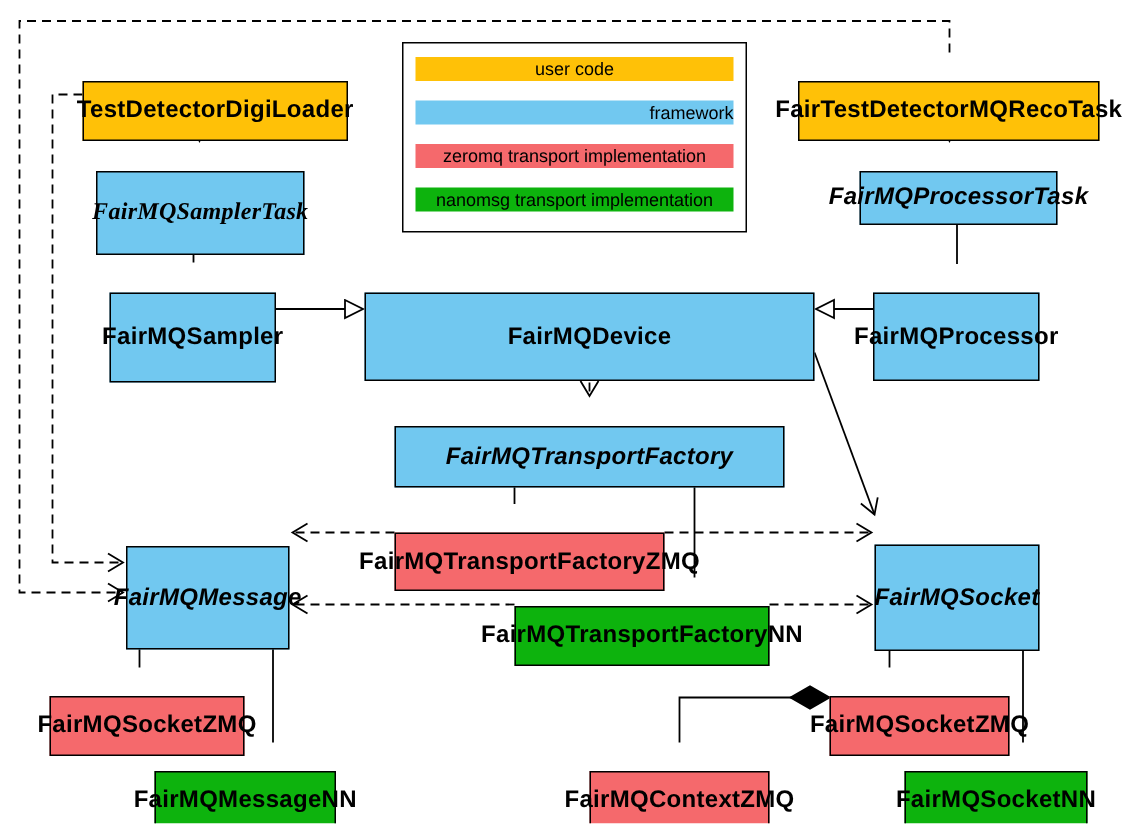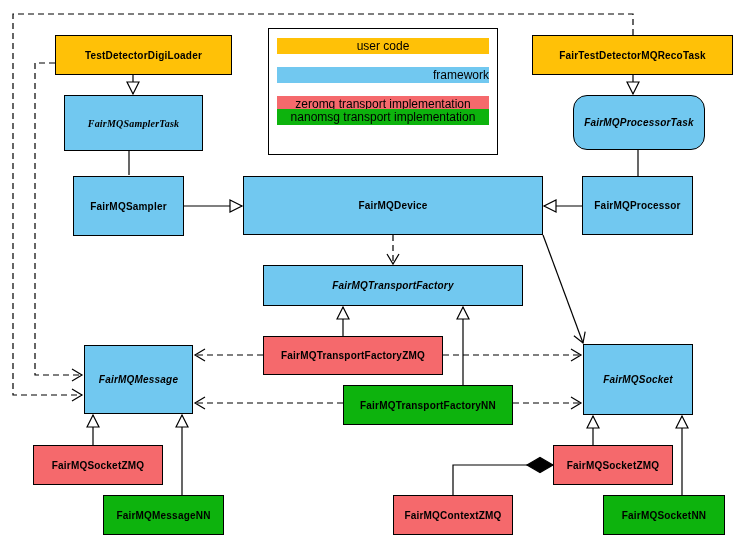--- a/index.html
+++ b/index.html
@@ -4,22 +4,22 @@
 <style>
   html,body{margin:0;padding:0;background:#fff;}
   .canvas{
     position:relative;width:748px;height:549px;background:#fff;overflow:hidden;
     font-family:"Liberation Sans","DejaVu Sans",sans-serif;
   }
   .edges{position:absolute;left:0;top:0;width:748px;height:549px;}
   .node{
     position:absolute;display:flex;align-items:center;justify-content:center;
     border:1.4px solid #000;box-sizing:border-box;
-    font-size:10px;font-weight:bold;color:#000;letter-spacing:.2px;
-    text-align:center;white-space:nowrap;
+    font-size:16px;font-weight:bold;color:#000;letter-spacing:.2px;
+    text-align:center;white-space:nowrap;margin-top:19px;
   }
   .node.abstract{font-style:italic;}
   .node.yellow{background:#FFC107;}
   .node.blue{background:#71C8F0;}
   .node.red{background:#F5696C;text-align:right;}
   .node.green{background:#0DB30D;}
   .legend{
     position:absolute;left:268px;top:28px;width:230px;height:127px;
     border:1.5px solid #000;background:#fff;box-sizing:border-box;
   }
@@ -76,35 +76,35 @@
   <div class="legend">
     <div class="legend-bar" style="top:9px;background:#FFC107;">
       <span>user code</span>
     </div>
     <div class="legend-bar" style="top:38px;background:#71C8F0;justify-content:flex-end;">
       <span>framework</span>
     </div>
     <div class="legend-bar" style="top:67px;background:#F5696C;">
       <span>zeromq transport implementation</span>
     </div>
-    <div class="legend-bar" style="top:80px;background:#0DB30D;">
+    <div class="legend-bar" style="top:96px;background:#0DB30D;">
       <span>nanomsg transport implementation</span>
     </div>
   </div>
 
   <div class="node yellow" style="left:55px;top:35px;width:177px;height:40px;">
     <span>TestDetectorDigiLoader</span>
   </div>
   <div class="node yellow" style="left:532px;top:35px;width:201px;height:40px;">
     <span>FairTestDetectorMQRecoTask</span>
   </div>
   <div class="node blue abstract" style="left:64px;top:95px;width:139px;height:56px;font-family:Liberation Serif, serif;">
     <span>FairMQSamplerTask</span>
   </div>
-  <div class="node blue abstract" style="left:573px;top:95px;width:132px;height:55px;border-radius:14px;">
+  <div class="node blue abstract" style="left:573px;top:95px;width:132px;height:36px;">
     <span>FairMQProcessorTask</span>
   </div>
   <div class="node blue" style="left:73px;top:176px;width:111px;height:60px;">
     <span>FairMQSampler</span>
   </div>
   <div class="node blue" style="left:243px;top:176px;width:300px;height:59px;">
     <span>FairMQDevice</span>
   </div>
   <div class="node blue" style="left:582px;top:176px;width:111px;height:59px;">
     <span>FairMQProcessor</span>

